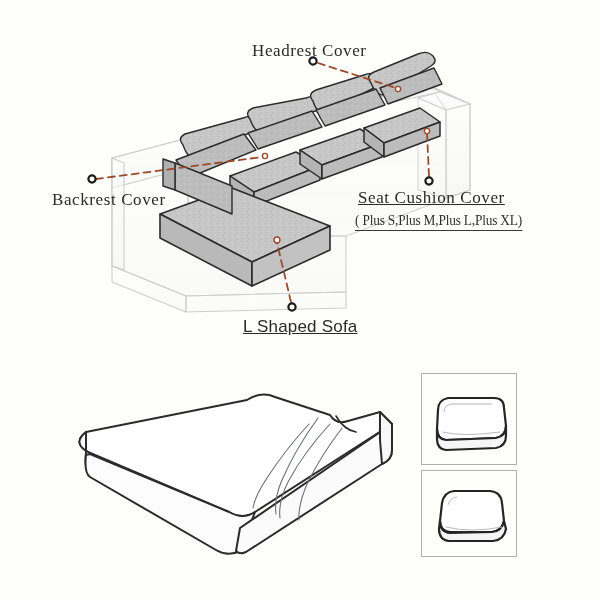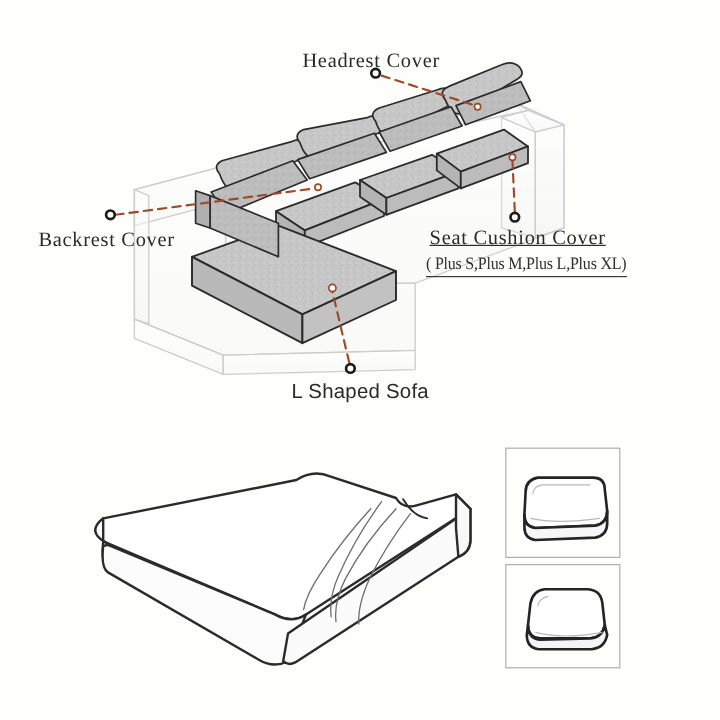--- a/index.html
+++ b/index.html
@@ -215,21 +215,21 @@
       </g>
       <g fill="none" stroke="#b9b9b9" stroke-width="1">
         <path d="M24,56 q24,6 56,0"></path>
         <path d="M26,34 q2,-7 9,-8"></path>
       </g>
     </svg>
   </div>
 
   <div class="label label-serif" style="left:252px; top:41px;">Headrest Cover</div>
 
-  <div class="label label-serif" style="left:32px; top:190px;">Backrest Cover</div>
+  <div class="label label-serif" style="left:52px; top:190px;">Backrest Cover</div>
 
   <div class="label label-serif" style="left:358px; top:188px;text-decoration:underline;">Seat Cushion Cover</div>
 
   <div class="label label-sizes" style="left:355px; top:212px;">( Plus S,Plus M,Plus L,Plus XL)</div>
 
-  <div class="label label-sans" style="left:243px; top:317px;">L Shaped Sofa</div>
+  <div class="label label-sans" style="left:243px; top:317px;text-decoration:underline;">L Shaped Sofa</div>
 
 </div>
 
 </body></html>

